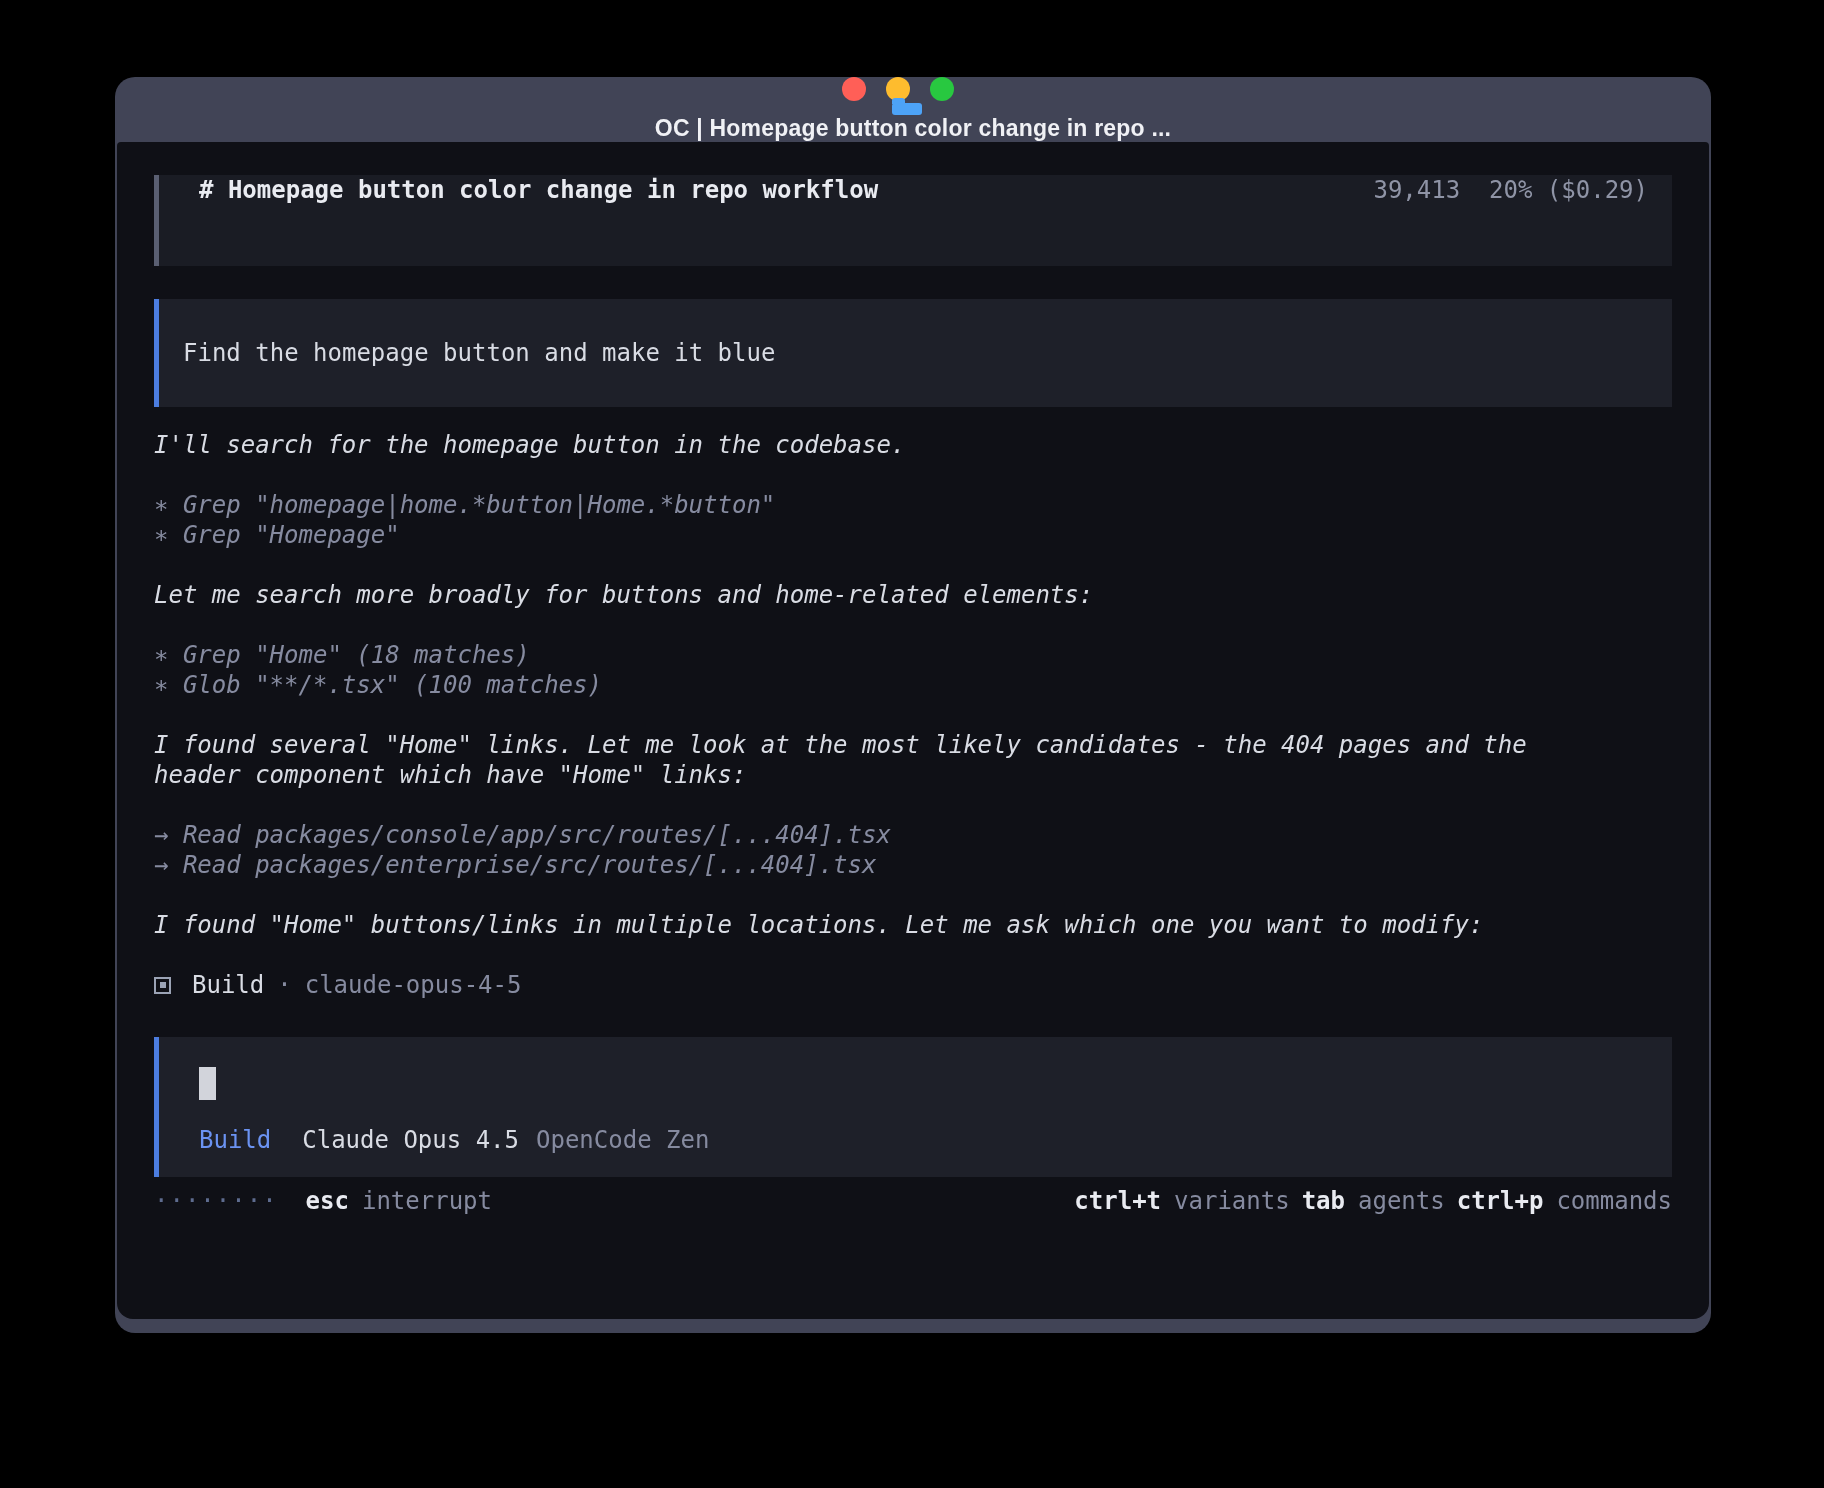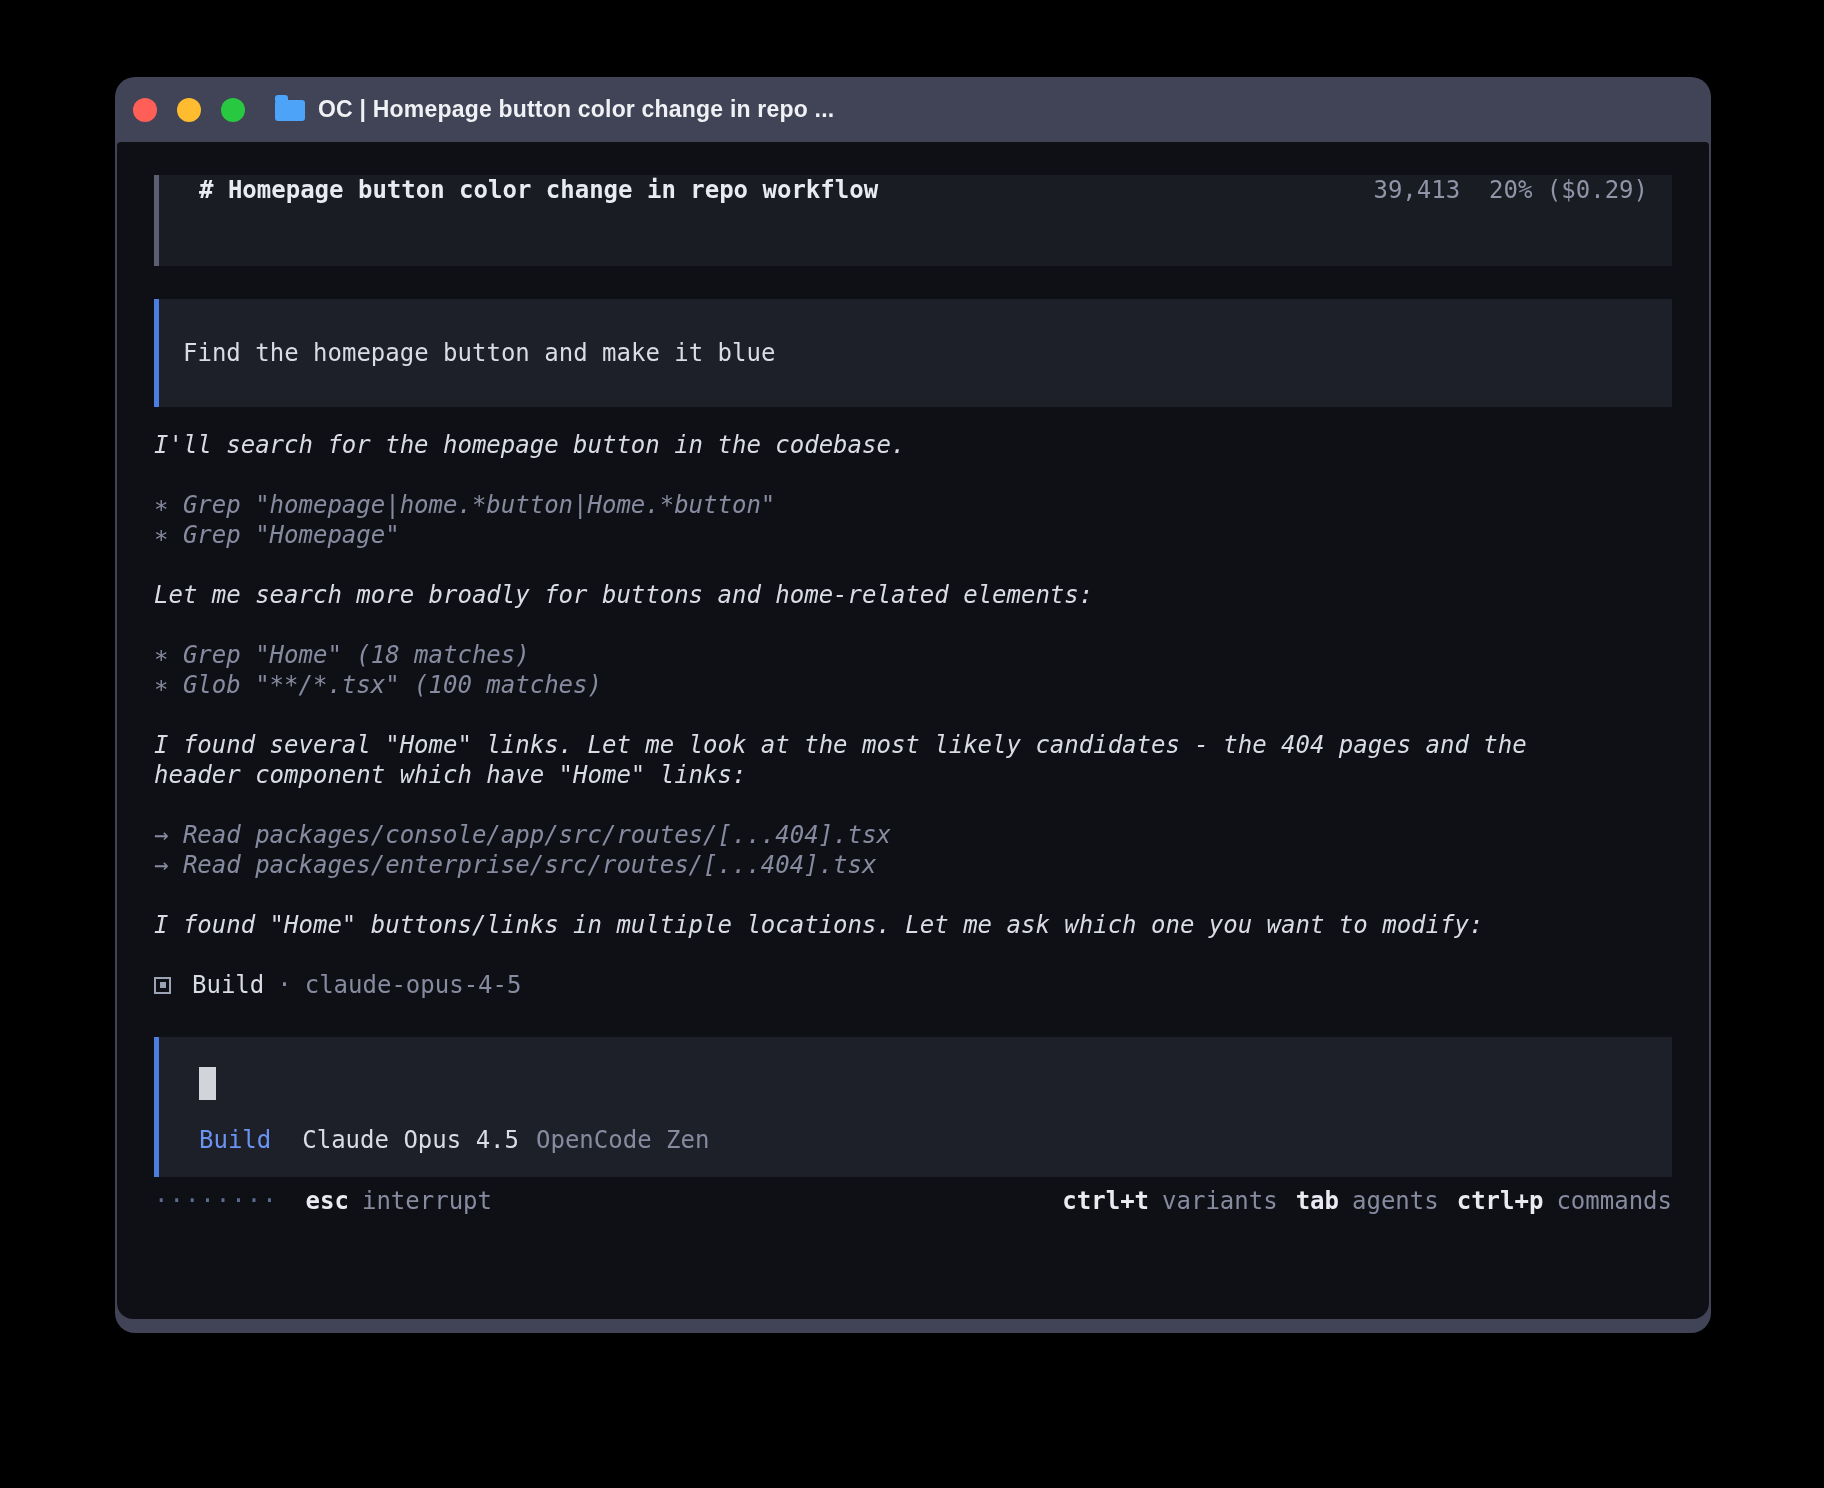--- a/index.html
+++ b/index.html
@@ -5,21 +5,21 @@
   * { margin:0; padding:0; box-sizing:border-box; }
   html, body { width:1824px; height:1488px; background:#000000; overflow:hidden; }
   body { font-family:"DejaVu Sans Mono", monospace; }
 
   .window {
     position:absolute; left:115px; top:77px; width:1596px; height:1256px;
     background:#414456; border-radius:20px; overflow:hidden;
   }
 
   
-  .titlebar { height:65px; display:flex; align-items:center; padding:0 18px; }
+  .titlebar { height:65px; display:flex; align-items:center; padding:0 18px;flex-direction:column; }
   .lights { display:flex; align-items:center; gap:20px; margin-right:30px; }
   .light { width:24px; height:24px; border-radius:50%; }
   .light.red    { background:#ff5f57; }
   .light.yellow { background:#febc2e; }
   .light.green  { background:#28c840; }
   .folder { position:relative; width:30px; height:21px; background:#4da3f7; border-radius:3px; margin-right:13px; margin-top:2px; }
   .folder::before { content:""; position:absolute; top:-5px; left:0; width:13px; height:6px; background:#4da3f7; border-radius:3px 3px 0 0; }
   .wtitle { font-family:"Liberation Sans", sans-serif; font-weight:bold; font-size:23px; color:#f0f1f5; letter-spacing:0.2px; }
 
   
@@ -72,21 +72,21 @@
   .model-provider { color:#868ba0; }
 
   .footer {
     display:flex; align-items:center; justify-content:space-between;
     margin-top:9px; white-space:pre;
   }
   .footer-left { display:flex; align-items:center; }
   .spinner { color:#5e6c8f; margin-right:28px; letter-spacing:1px; }
   .key   { font-weight:bold; color:#e9ebf1; }
   .label { color:#868ba0; }
-  .footer-right { display:flex; align-items:center; gap:18px; }
+  .footer-right { display:flex; align-items:center; gap:12px; }
   .shortcut { display:flex; align-items:center; gap:13px;text-align:right; }
 </style>
 </head>
 <body>
 
 <div class="window">
 
   <div class="titlebar">
     <div class="lights">
       <div class="light red"></div>

